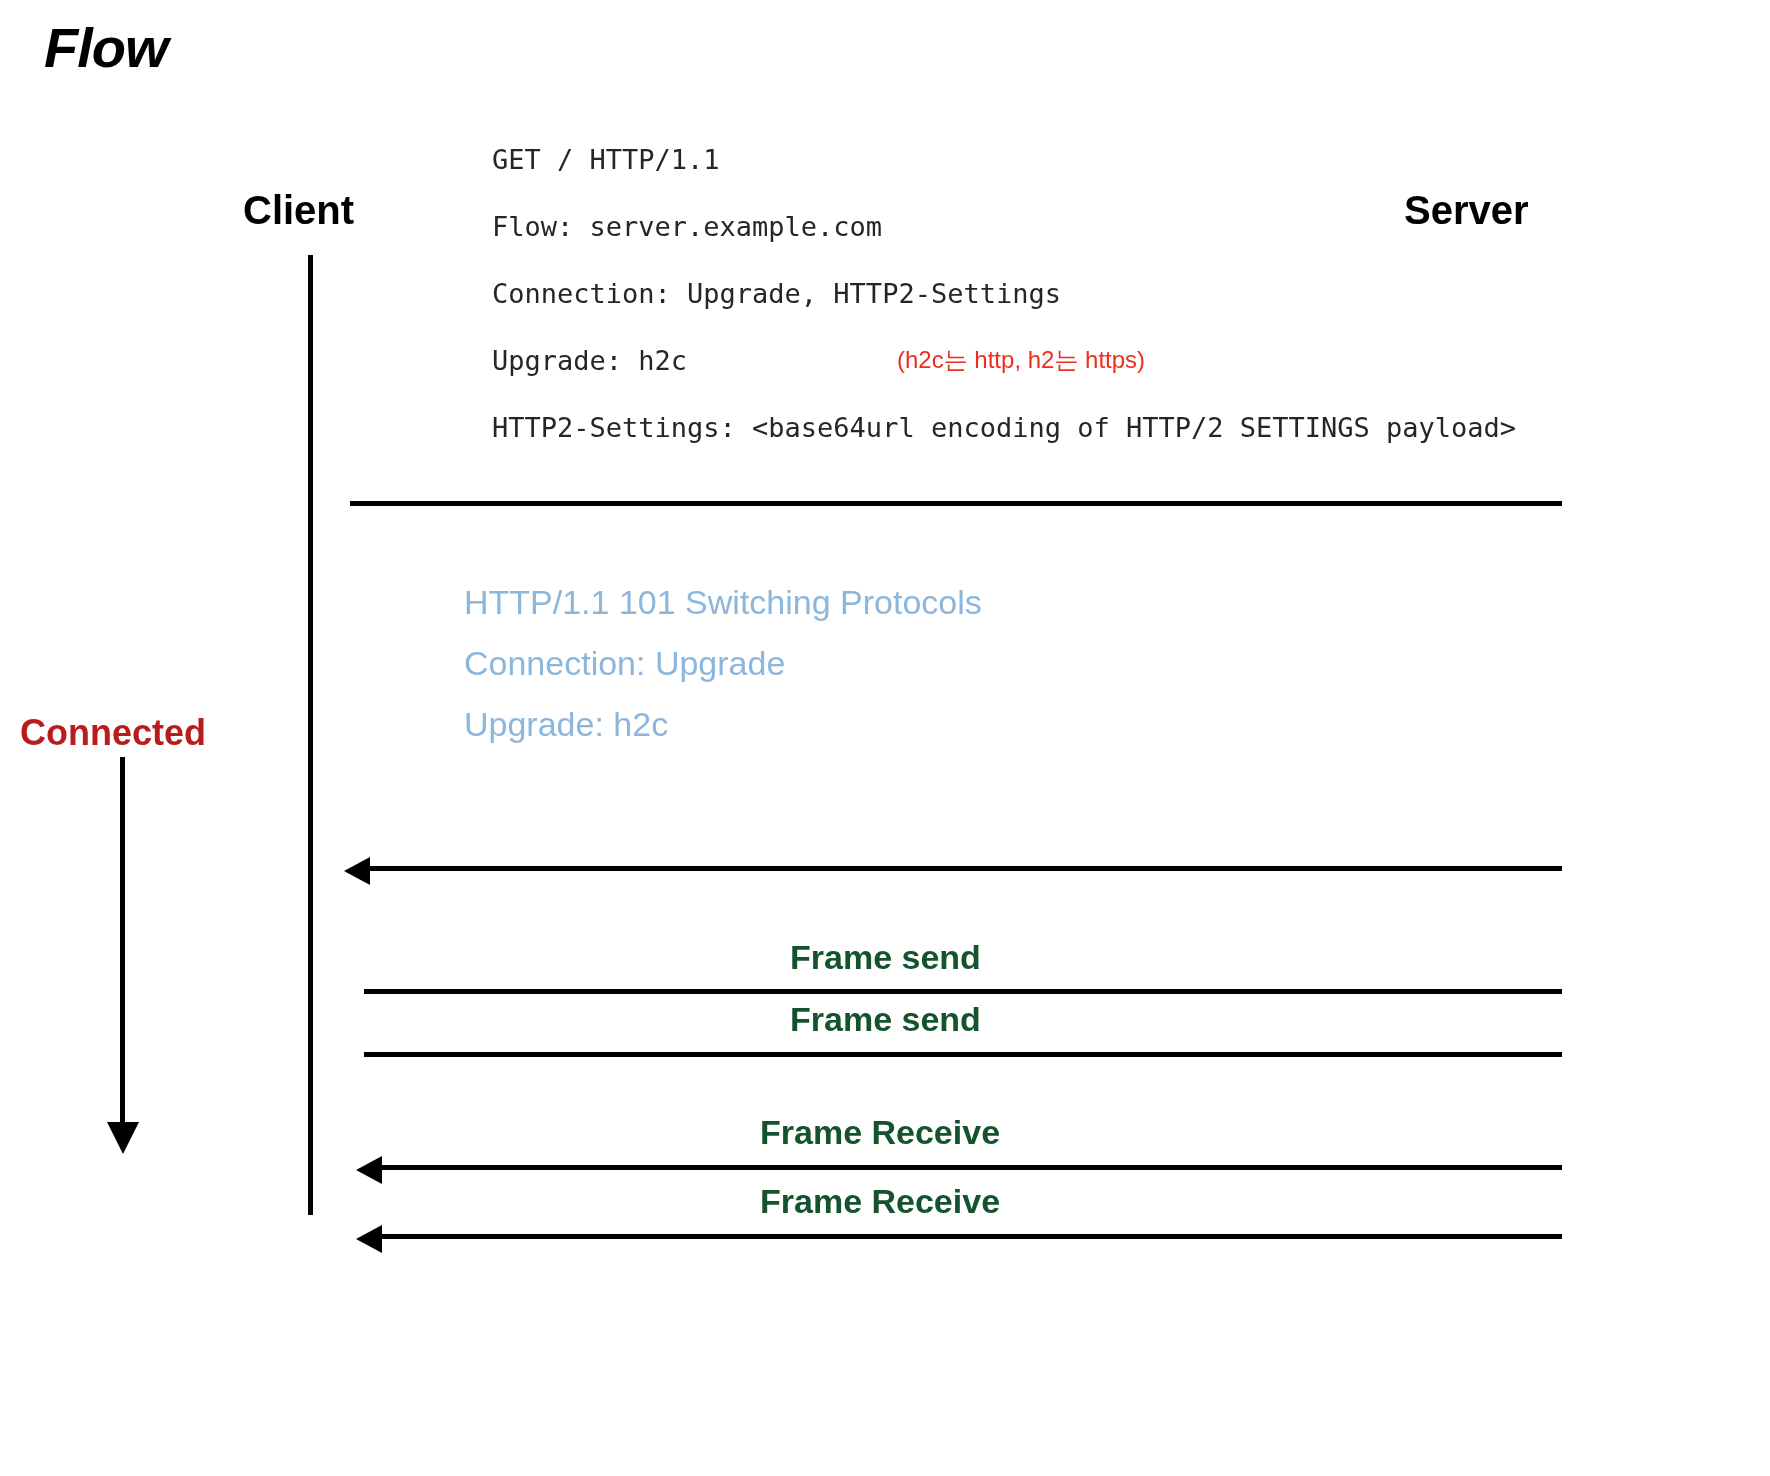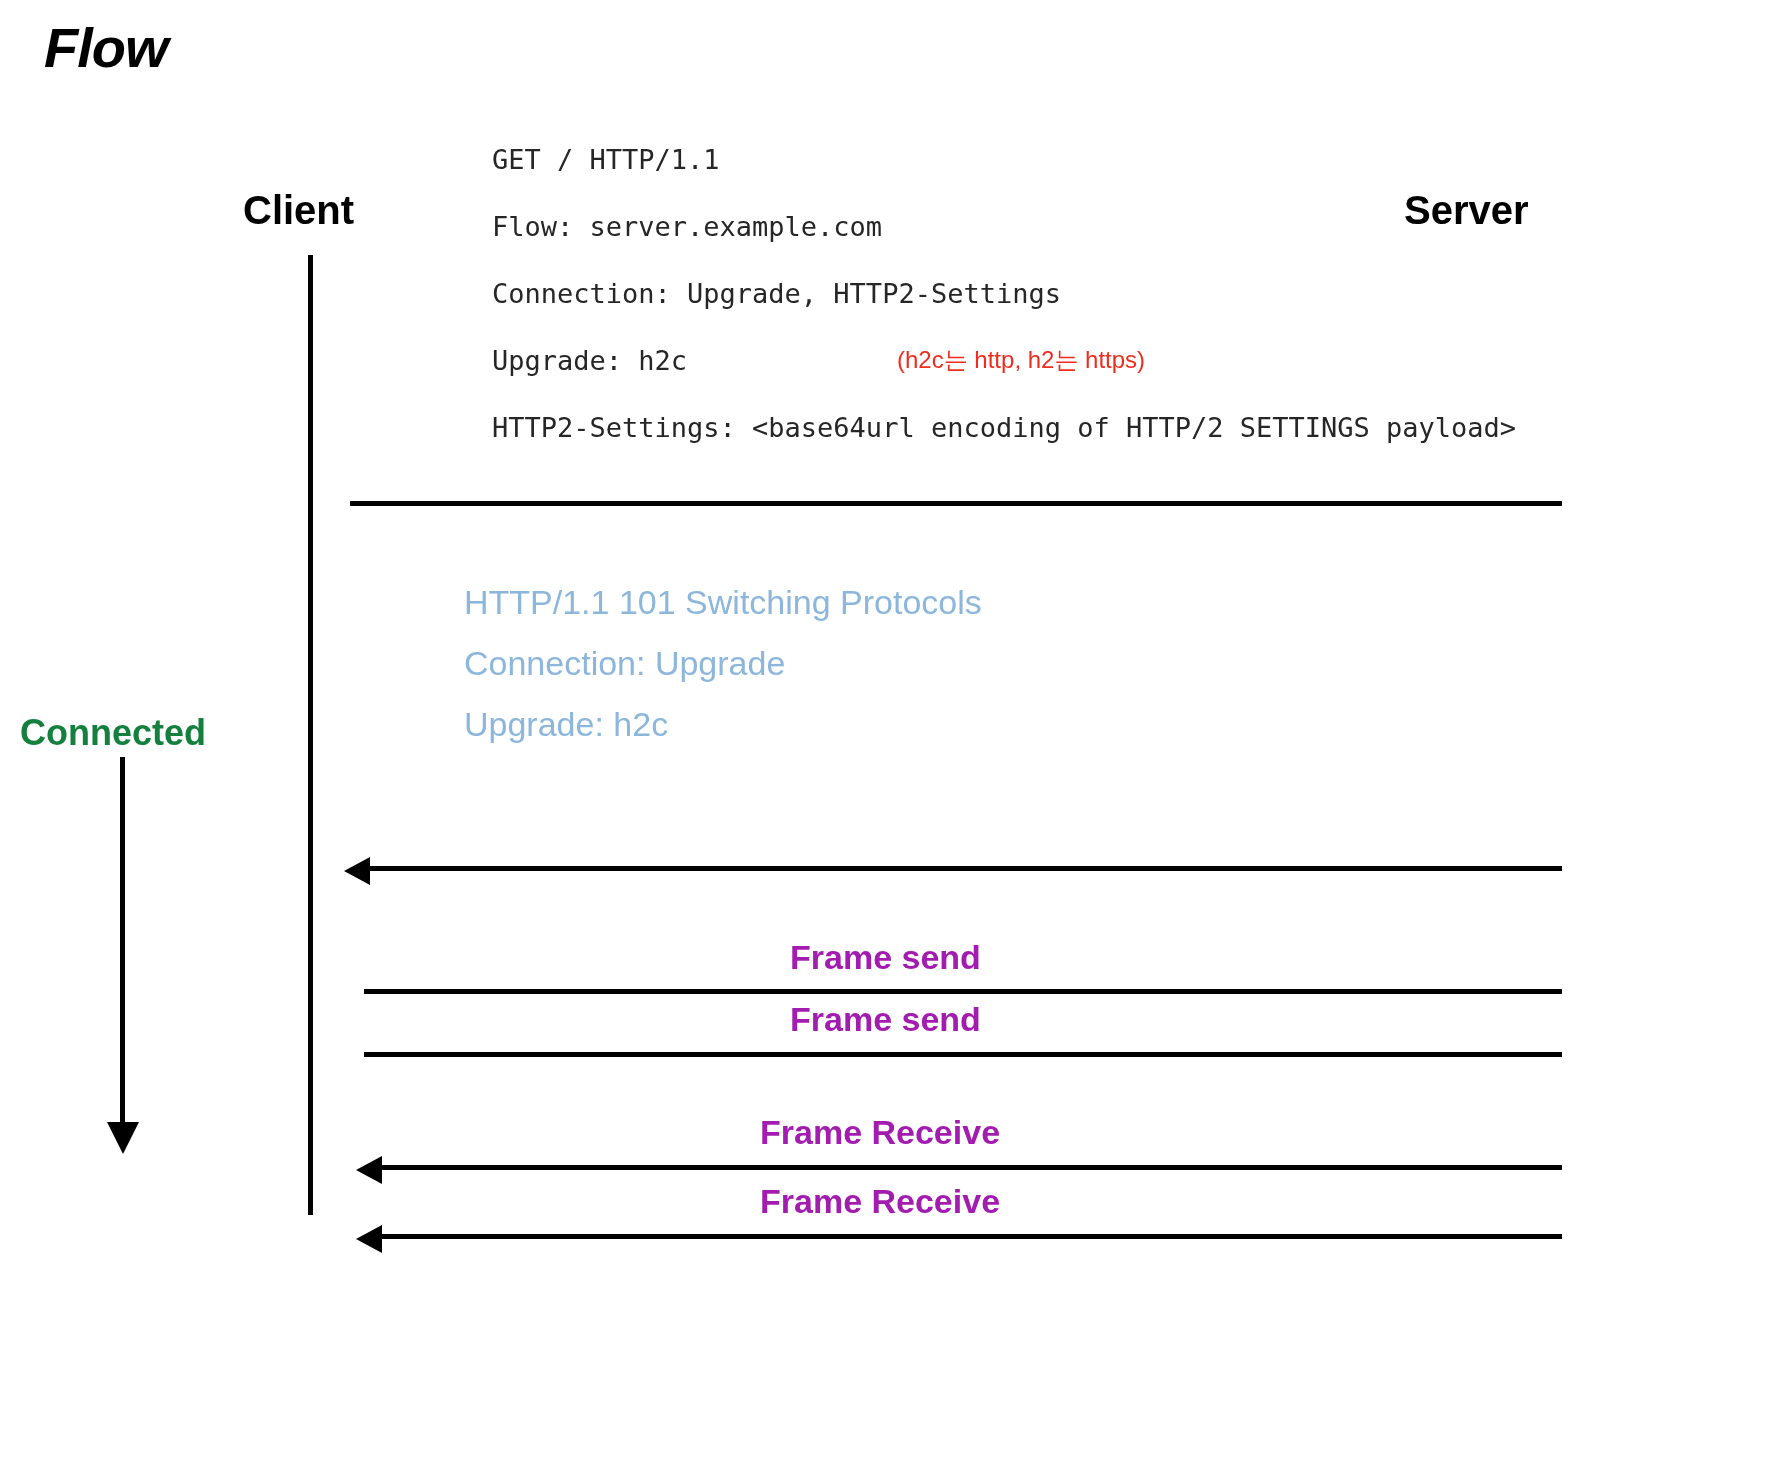--- a/index.html
+++ b/index.html
@@ -42,21 +42,21 @@
   }
   #actor-client { left: 243px; top: 188px; }
   #actor-server { left: 1404px; top: 140px; margin-top: 48px; }
 
   #state-connected {
     position: absolute;
     left: 20px;
     top: 712px;
     font-size: 36px;
     font-weight: bold;
-    color: #15803d;
+    color: #b91c1c;
     white-space: nowrap;
   }
 
   
   .lifeline {
     position: absolute;
     width: 5px;
     background: #000000;
   }
   #lifeline-client { left: 308px; top: 255px; height: 960px; }
@@ -125,21 +125,21 @@
   #msg5-head { left: -26px; top: -9px; }
 
   
   #msg6-line { left: 382px; top: 1234px; width: 1262px; }
   #msg6-head { left: -26px; top: -9px; }
 
   .msg-label {
     position: absolute;
     font-size: 34px;
     font-weight: bold;
-    color: #a21caf;
+    color: #14532d;
     white-space: nowrap;
     text-align: center;
   }
   #label-frame-send-1  { left: 790px; top: 938px; }
   #label-frame-send-2  { left: 790px; top: 1000px; }
   #label-frame-recv-1  { left: 760px; top: 1113px; }
   #label-frame-recv-2  { left: 760px; top: 1182px; }
 
   
   #request-block {

